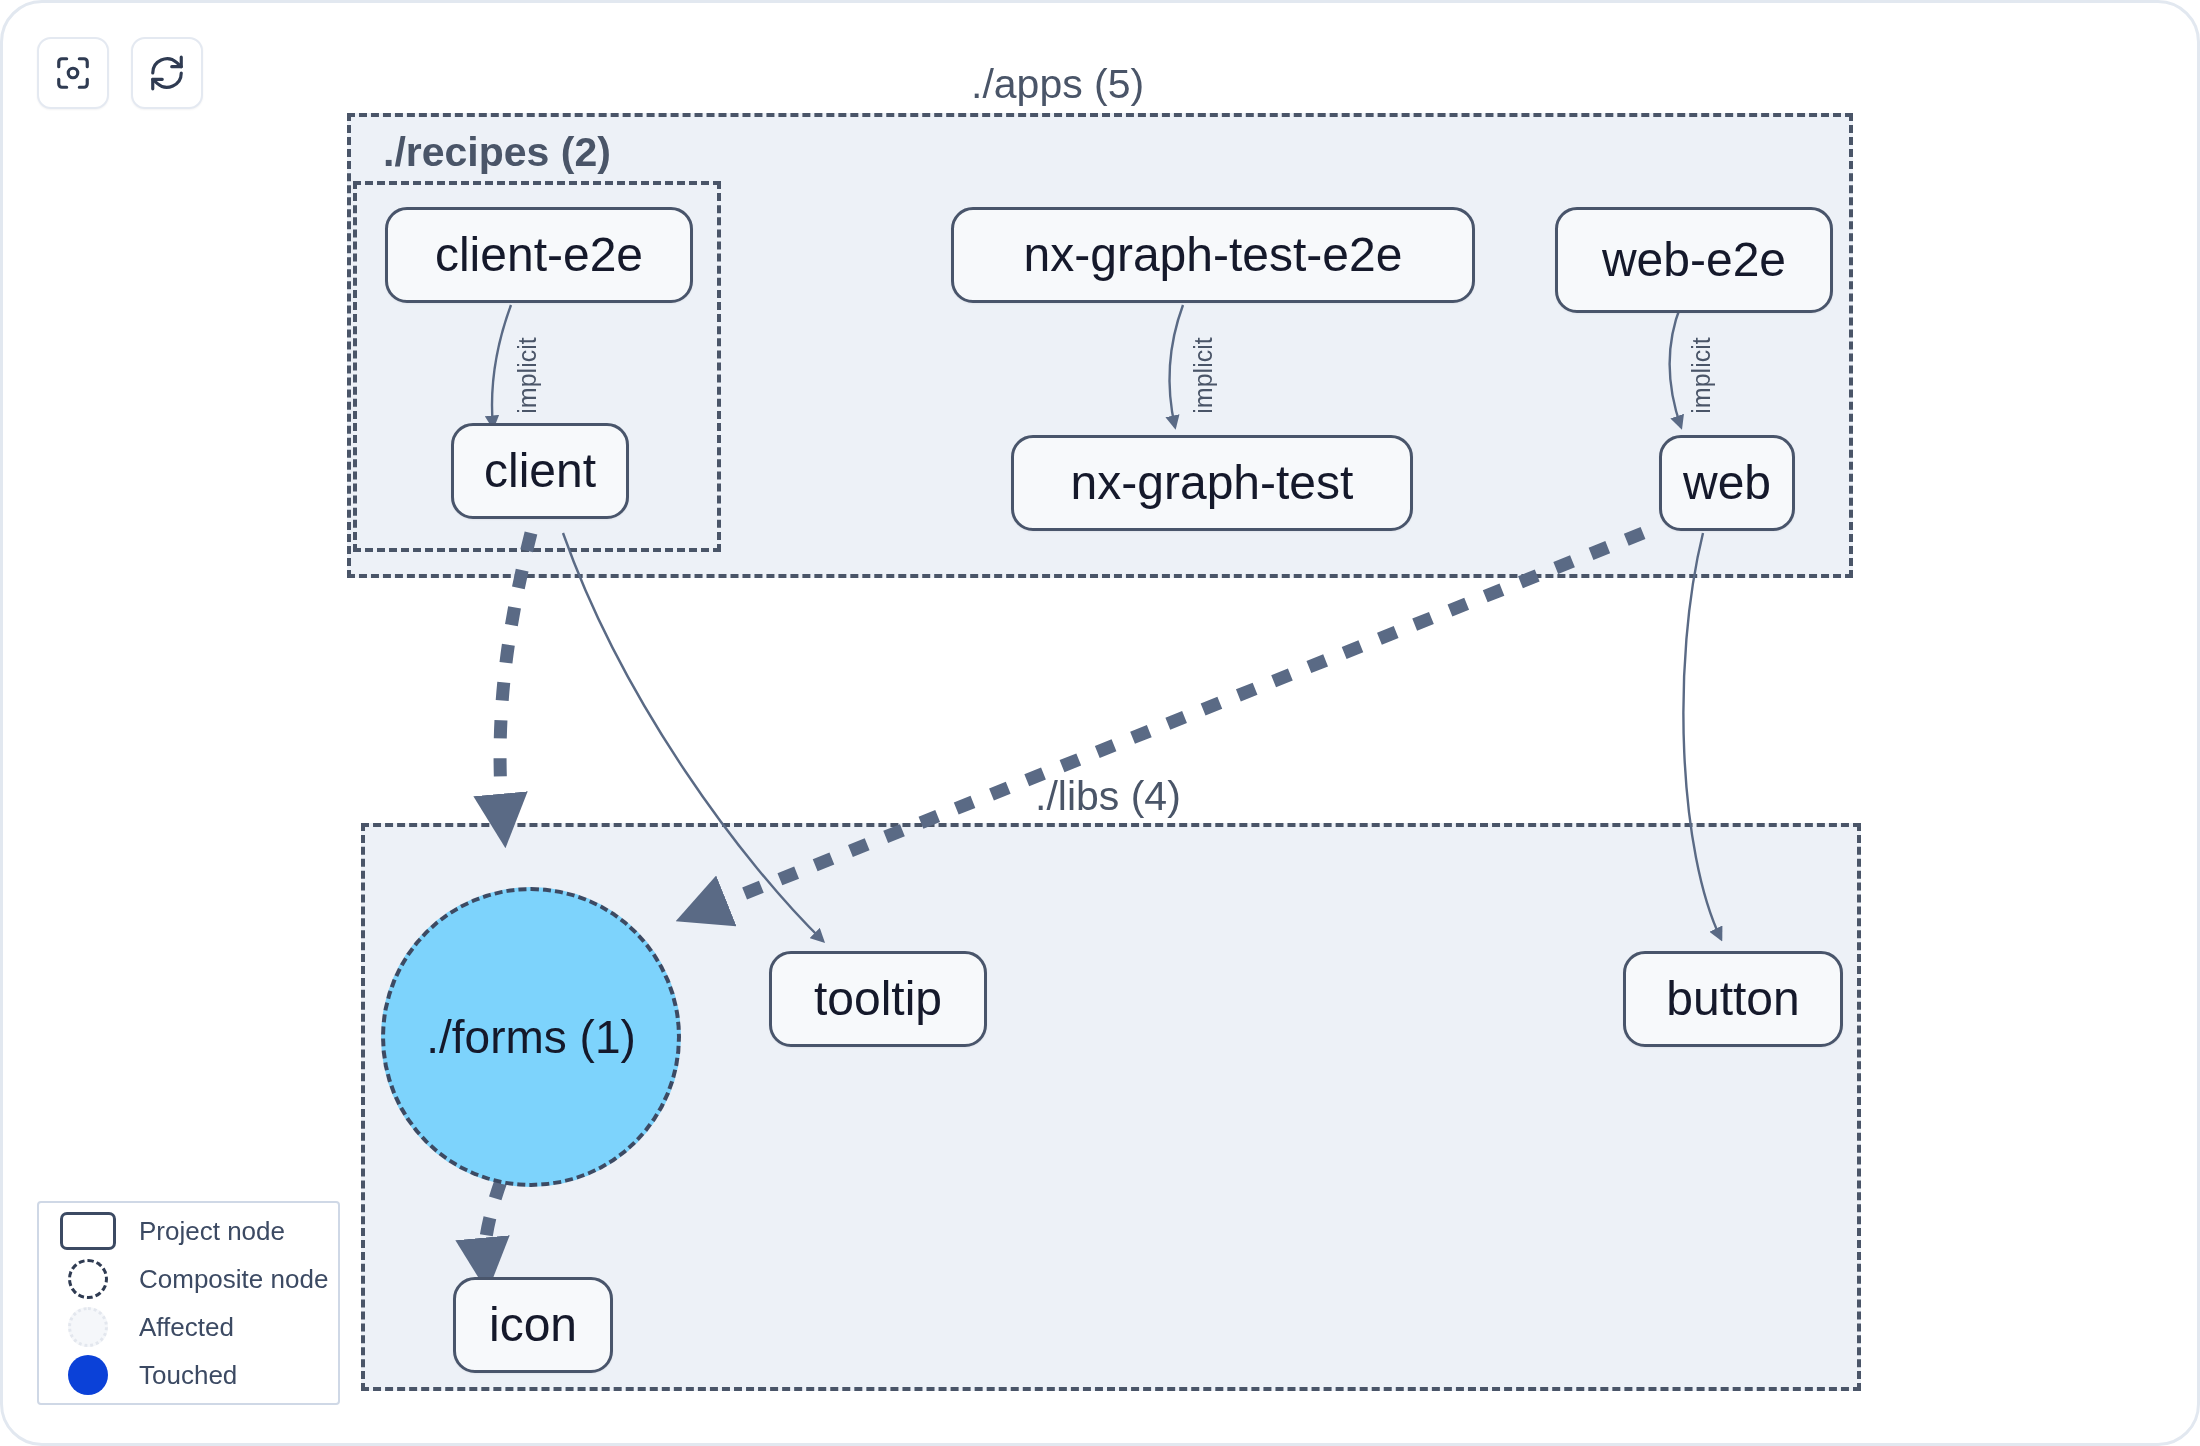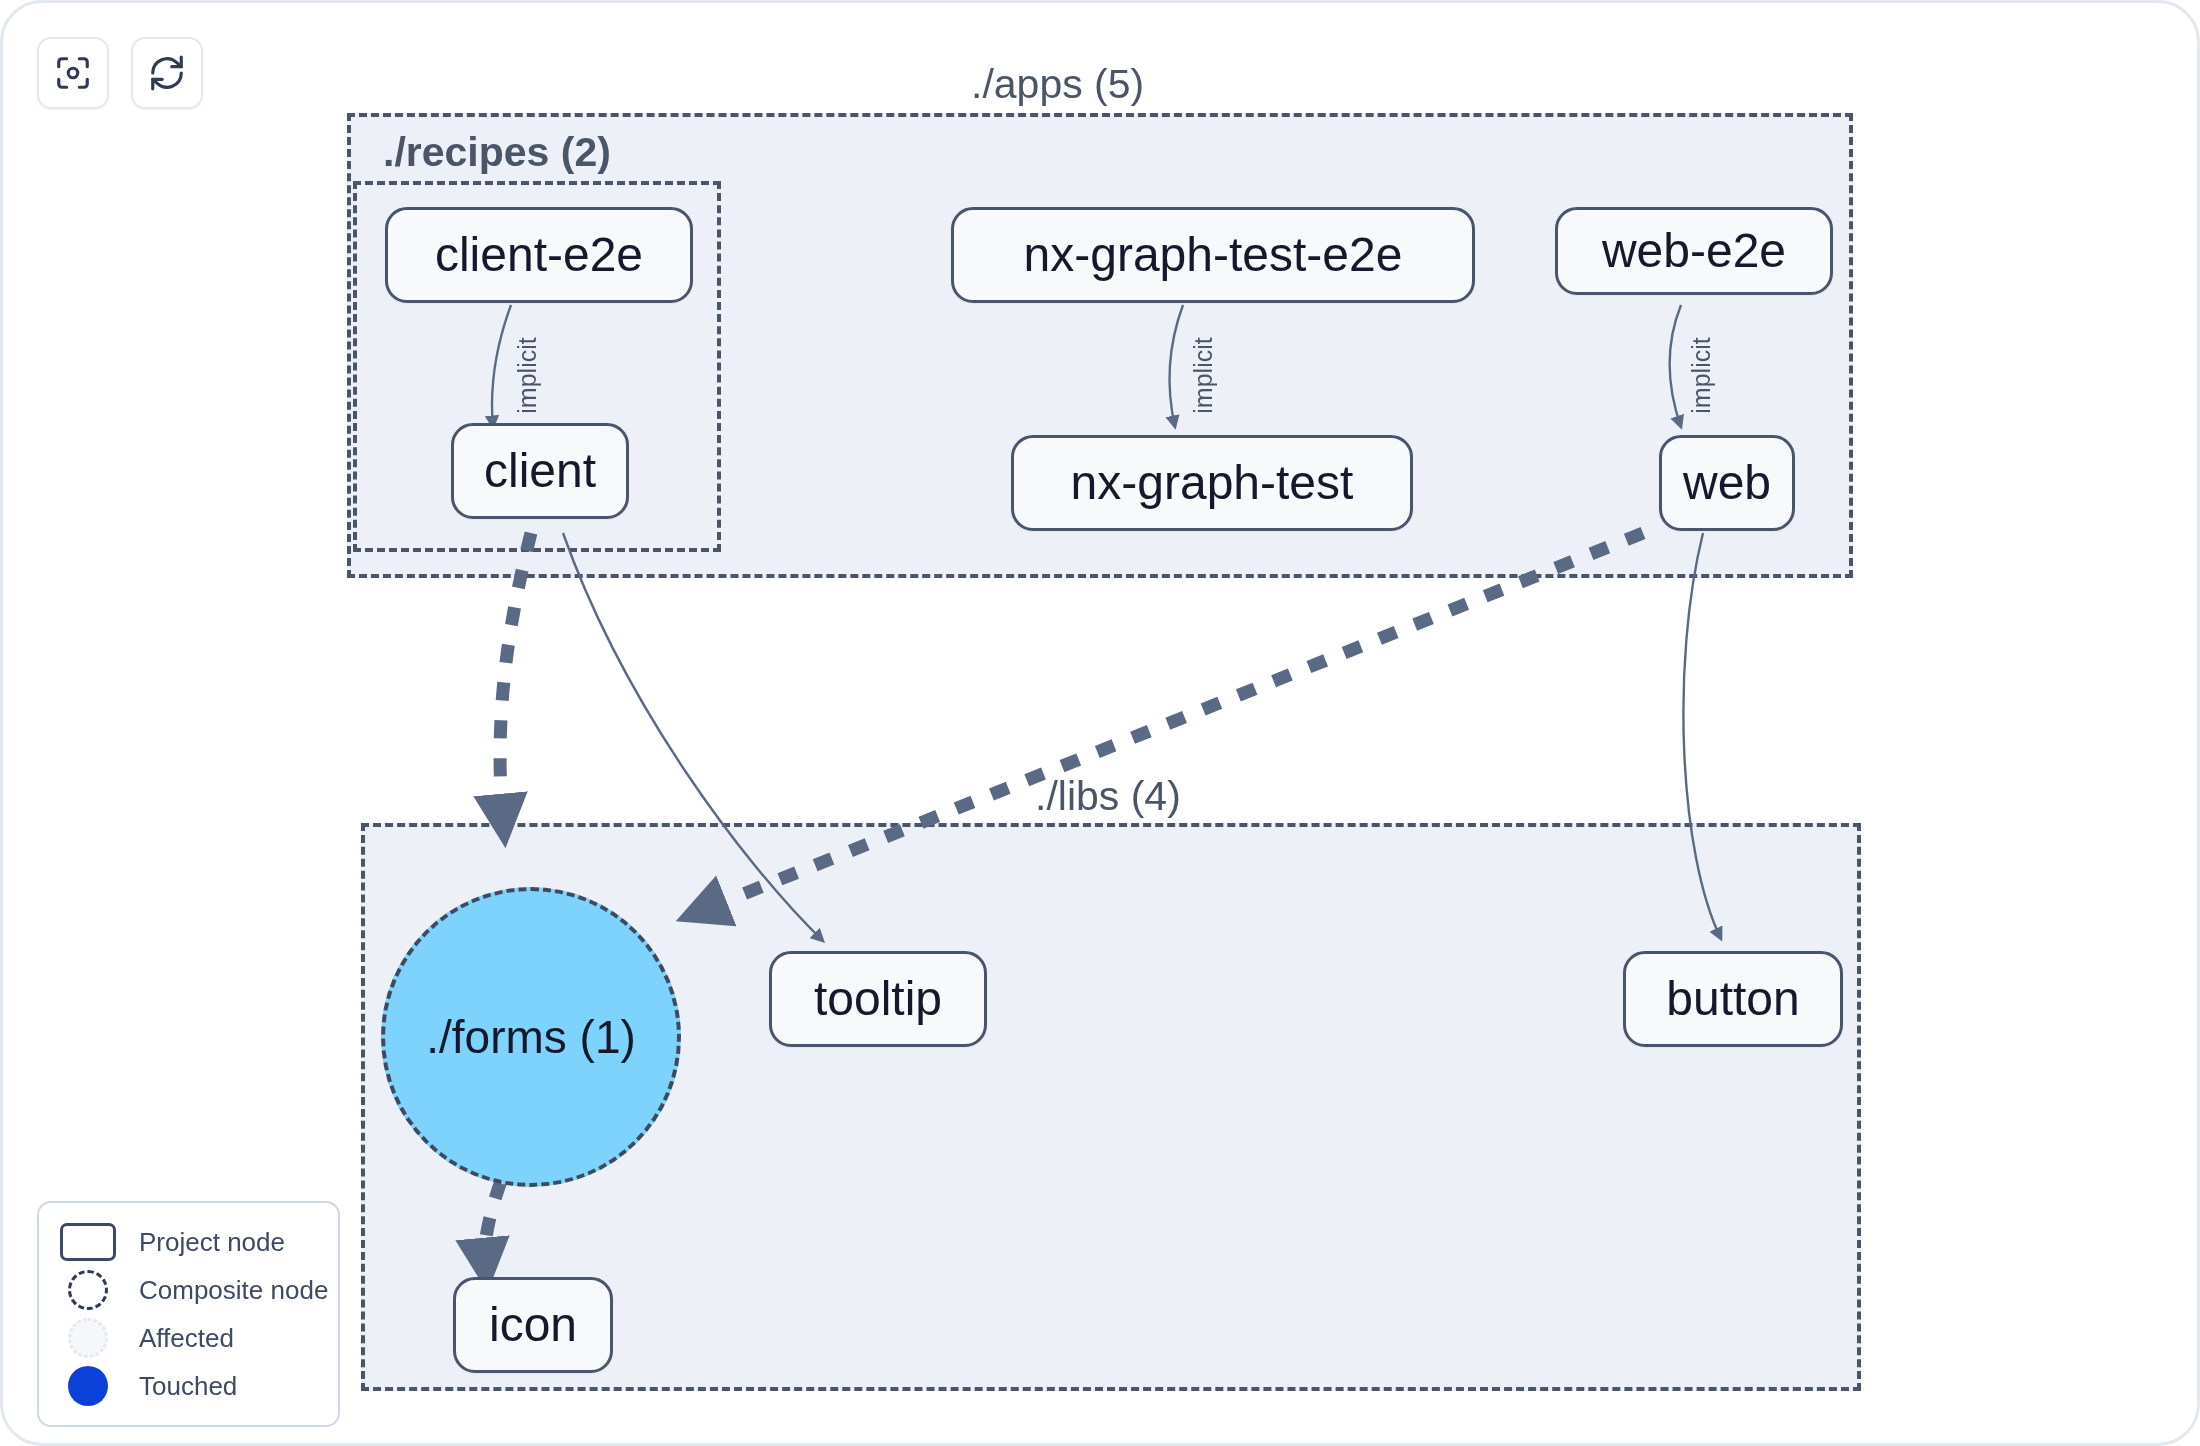--- a/index.html
+++ b/index.html
@@ -109,22 +109,22 @@
     pointer-events: none;
   }
 
   
   #legend {
     position: absolute;
     left: 34px; top: 1198px;
     width: 303px;
     background: #ffffff;
     border: 2px solid #cfd8e6;
-    border-radius: 14px;
-    padding: 15px 20px;
+    border-radius: 4px;
+    padding: 4px 20px;
     z-index: 50;
   }
   .legend-row {
     display: flex; align-items: center;
     height: 48px;
     gap: 22px;
   }
   .legend-swatch {
     width: 58px; height: 40px;
     flex: 0 0 58px;
@@ -230,21 +230,21 @@
     <div class="edge-label" style="left:1660px; top:358px; transform:rotate(-90deg);">implicit</div>
 
     <div class="node" style="left:382px; top:204px; width:308px; height:96px;">
       <span class="node-label">client-e2e</span>
     </div>
 
     <div class="node" style="left:948px; top:204px; width:524px; height:96px;">
       <span class="node-label">nx-graph-test-e2e</span>
     </div>
 
-    <div class="node" style="left:1552px; top:204px; width:278px; height:88px;">
+    <div class="node" style="left:1552px; top:204px; width:278px; height:106px;">
       <span class="node-label">web-e2e</span>
     </div>
 
     <div class="node" style="left:448px; top:420px; width:178px; height:96px;">
       <span class="node-label">client</span>
     </div>
 
     <div class="node" style="left:1008px; top:432px; width:402px; height:96px;">
       <span class="node-label">nx-graph-test</span>
     </div>

